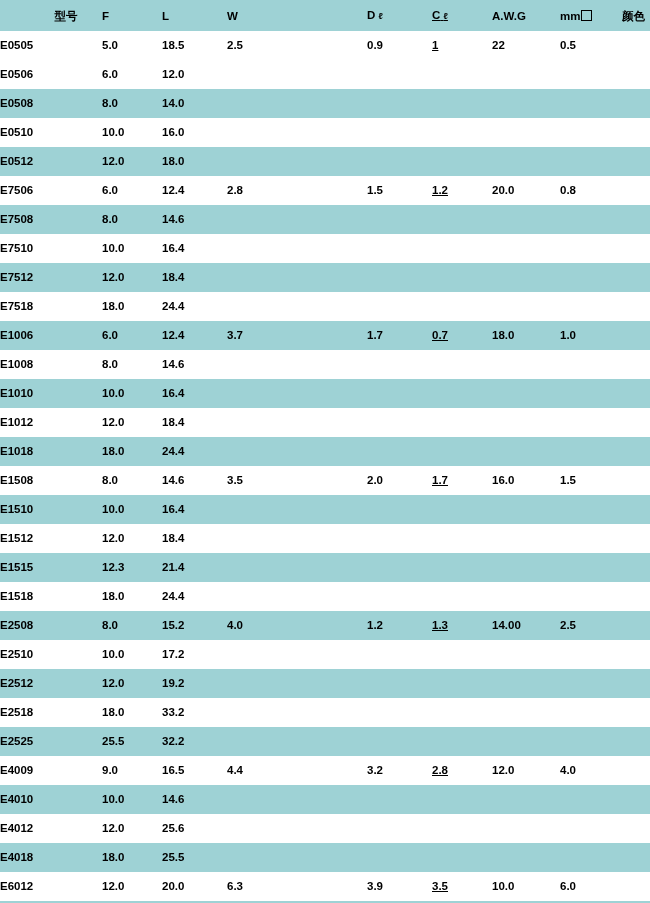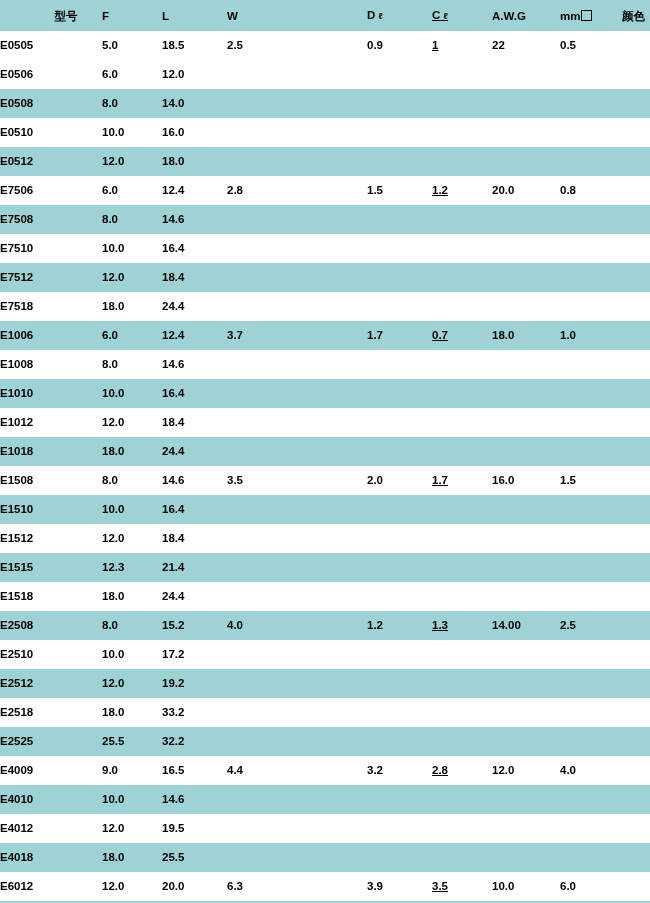--- a/index.html
+++ b/index.html
@@ -380,21 +380,21 @@
         <td class="c3"></td>
         <td class="c4"></td>
         <td class="c5"></td>
         <td class="c6"></td>
         <td class="c7"></td>
         <td class="c8"></td>
       </tr>
       <tr class="plain">
         <td class="c0">E4012</td>
         <td class="c1">12.0</td>
-        <td class="c2">19.5</td>
+        <td class="c2">25.6</td>
         <td class="c3"></td>
         <td class="c4"></td>
         <td class="c5"></td>
         <td class="c6"></td>
         <td class="c7"></td>
         <td class="c8"></td>
       </tr>
       <tr class="shade">
         <td class="c0">E4018</td>
         <td class="c1">18.0</td>

